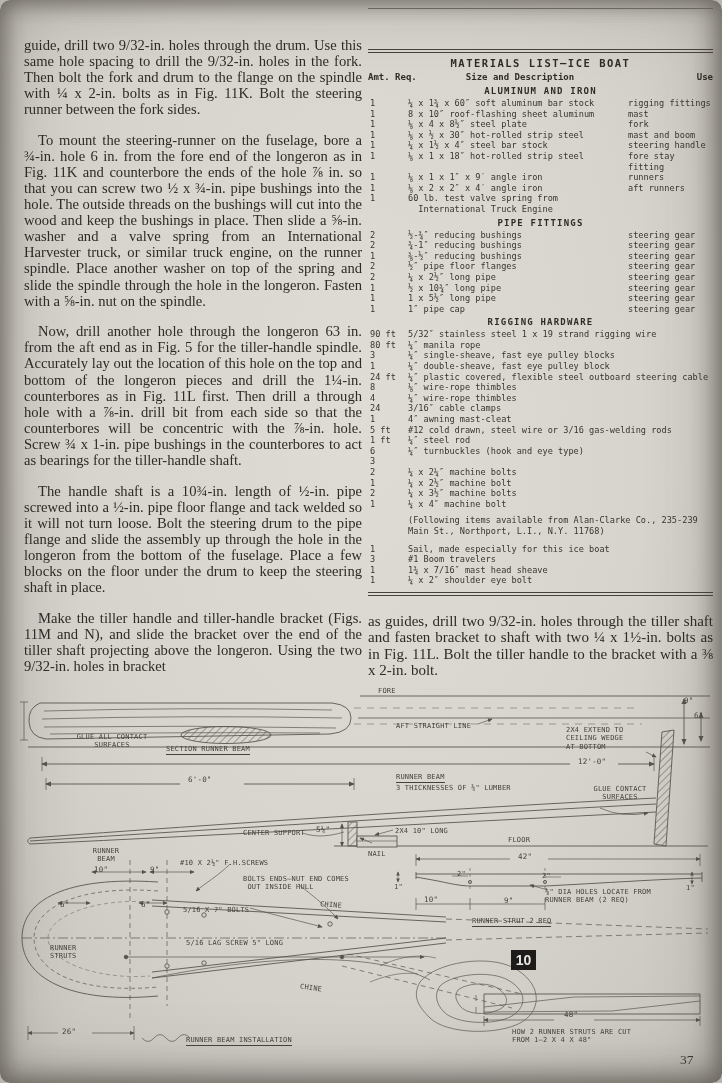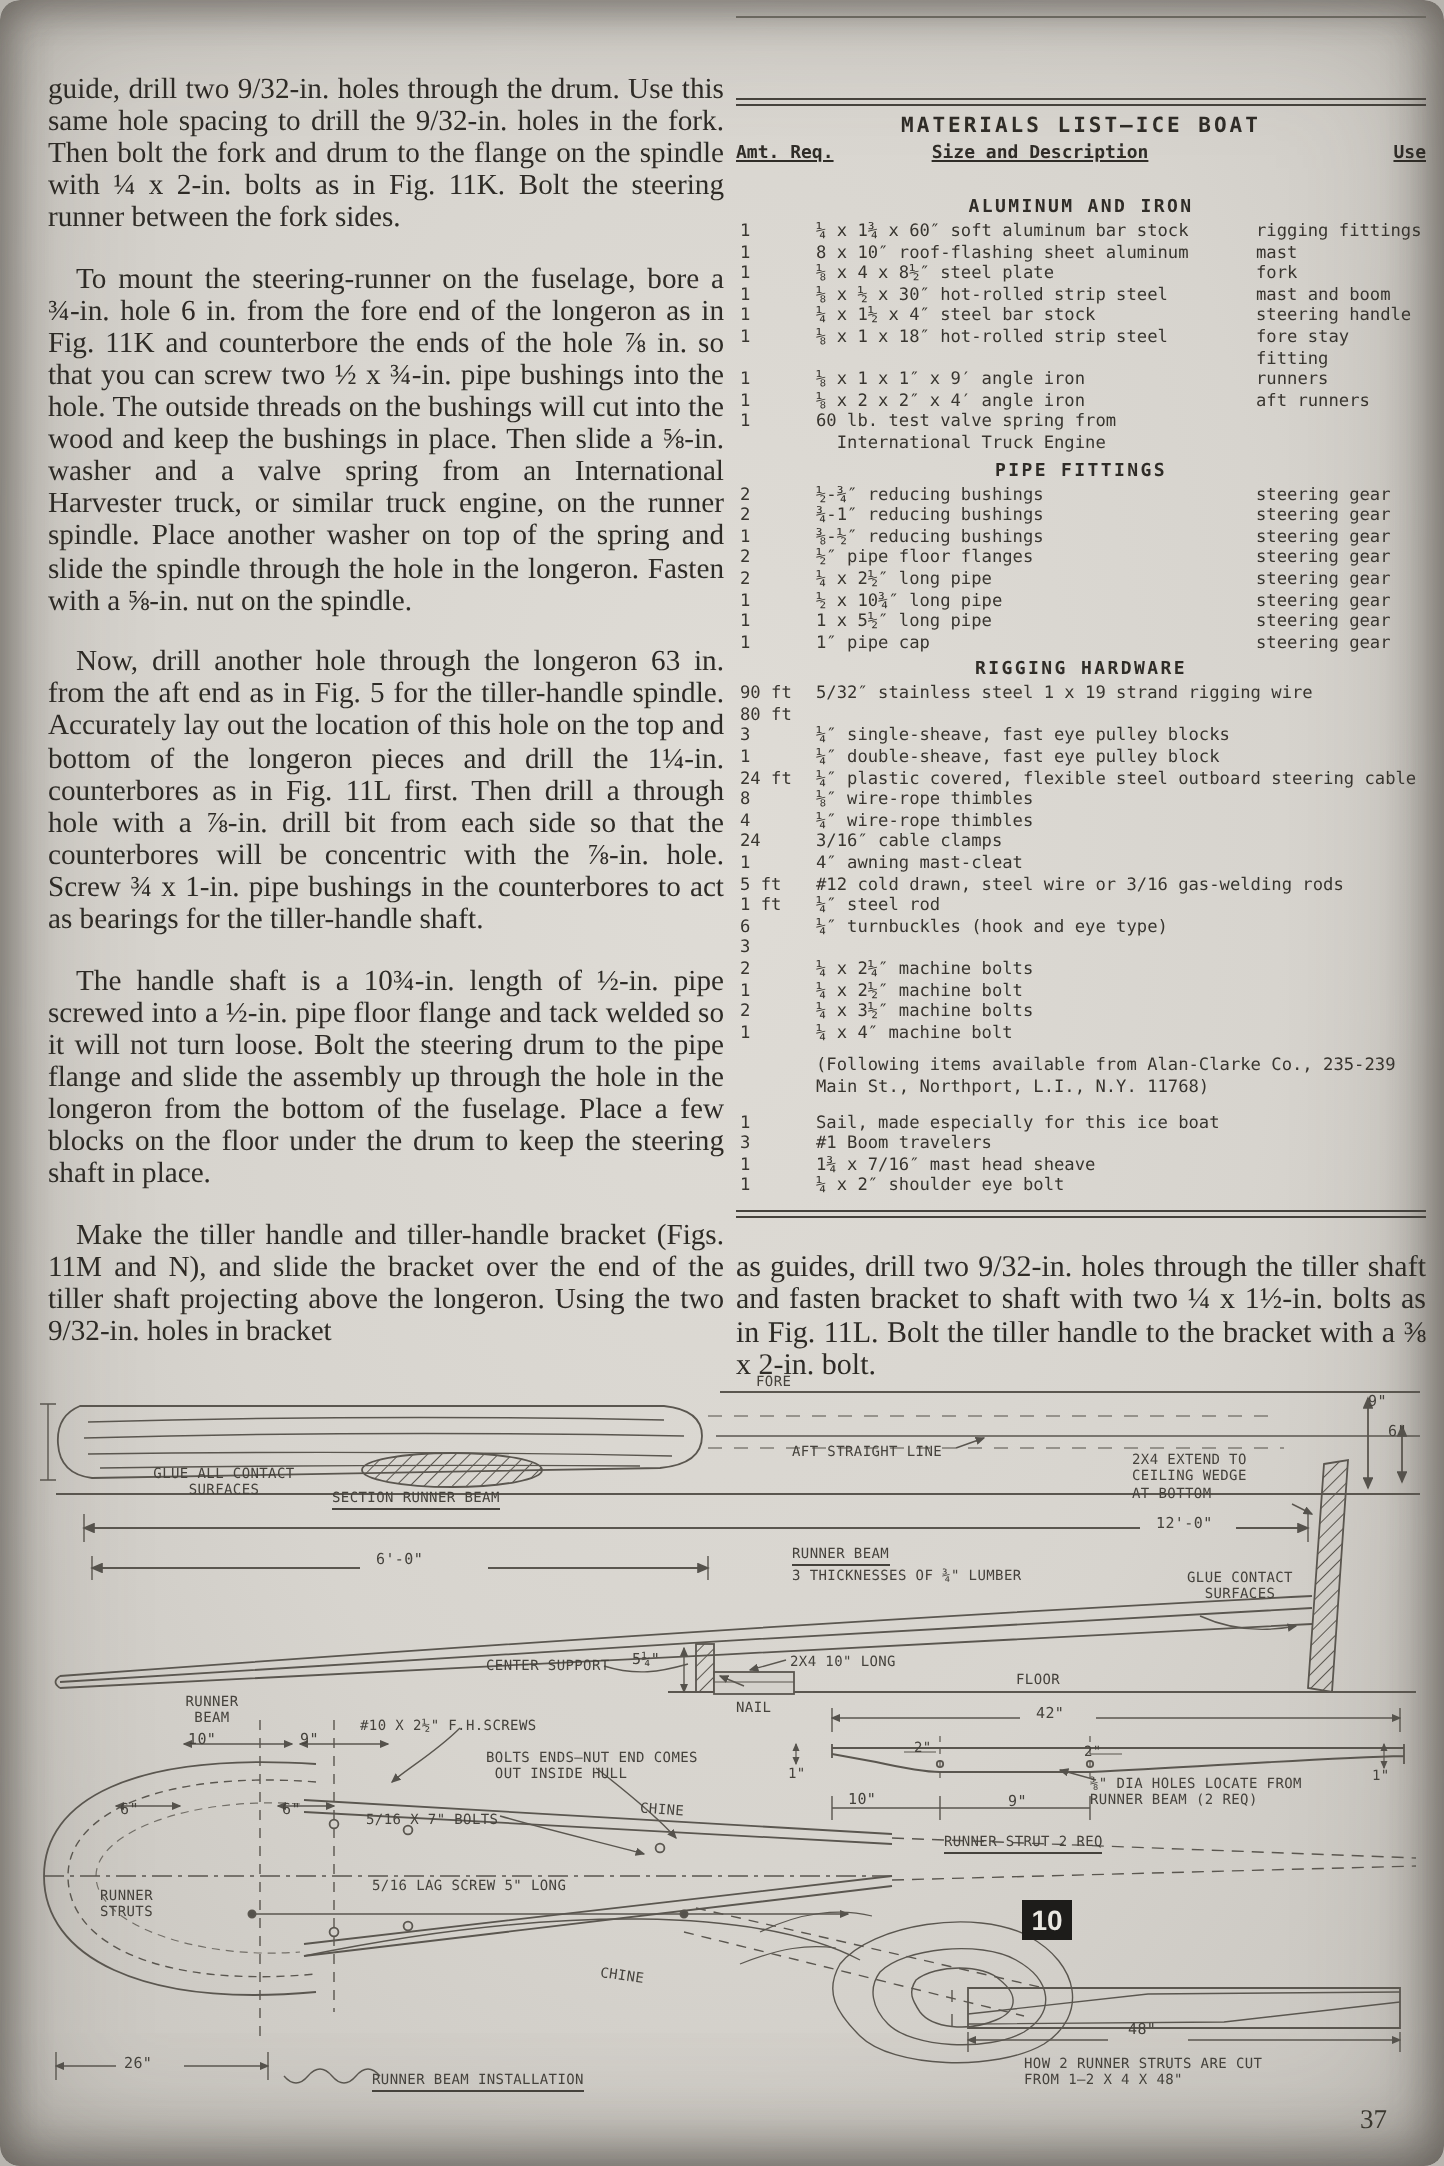--- a/index.html
+++ b/index.html
@@ -15,21 +15,21 @@
   
   .left-col{position:absolute;left:24px;top:22px;width:338px;}
   .para{font-size:14.6px;line-height:16.1px;text-align:justify;text-indent:14px;color:#2e2b26;}
   .para.first{text-indent:0;}
   
   .right-col{position:absolute;left:368px;top:8px;width:345px;}
   .hairline{border-top:1px solid #6a675f;margin-bottom:40px;}
   .dbl-rule{border-top:1px solid #45423c;border-bottom:1px solid #45423c;height:2px;margin:0 0 4px 0;}
   .dbl-rule.bottom{margin-top:6px;}
   .mat-title{font:bold 10.5px "DejaVu Sans Mono", monospace;text-align:center;letter-spacing:1.5px;color:#2f2c27;margin:2px 0 3px 0;}
-  .mat-headers{display:grid;grid-template-columns:52px 200px 1fr;font:bold 9px "DejaVu Sans Mono", monospace;color:#2f2c27;margin-bottom:17px;text-decoration:underline;}
+  .mat-headers{display:grid;grid-template-columns:52px 200px 1fr;font:bold 9px "DejaVu Sans Mono", monospace;color:#2f2c27;margin-bottom:4px;}
   .mat-headers .h-desc{text-align:center;}
   .mat-headers .h-use{text-align:right;padding-left:14px;}
   .sec-head{font:bold 9px "DejaVu Sans Mono", monospace;text-align:center;letter-spacing:1.2px;color:#2f2c27;margin:3px 0 2px 0;}
   .mrow{display:grid;grid-template-columns:40px 218px 1fr;font:8.6px/10.6px "DejaVu Sans Mono", monospace;color:#38352f;}
   .mrow .amt{padding-left:2px;}
   .mrow .desc{white-space:pre-wrap;}
   .mrow .desc.wide{grid-column:2 / 4;}
   .mrow .use{padding-left:2px;}
   .mrow.gap{margin-top:7px;}
   .mrow.note{margin:6px 0 2px 0;}
@@ -156,20 +156,21 @@
           <span class="desc">1″ pipe cap</span>
           <span class="use">steering gear</span>
         </div>
         <div class="sec-head">RIGGING HARDWARE</div>
         <div class="mrow">
           <span class="amt">90 ft</span>
           <span class="desc wide">5/32″ stainless steel 1 x 19 strand rigging wire</span>
         </div>
         <div class="mrow">
           <span class="amt">80 ft</span>
+          <span class="desc wide">¼″ manila rope</span>
         </div>
         <div class="mrow">
           <span class="amt">3</span>
           <span class="desc wide">¼″ single-sheave, fast eye pulley blocks</span>
         </div>
         <div class="mrow">
           <span class="amt">1</span>
           <span class="desc wide">¼″ double-sheave, fast eye pulley block</span>
         </div>
         <div class="mrow">

